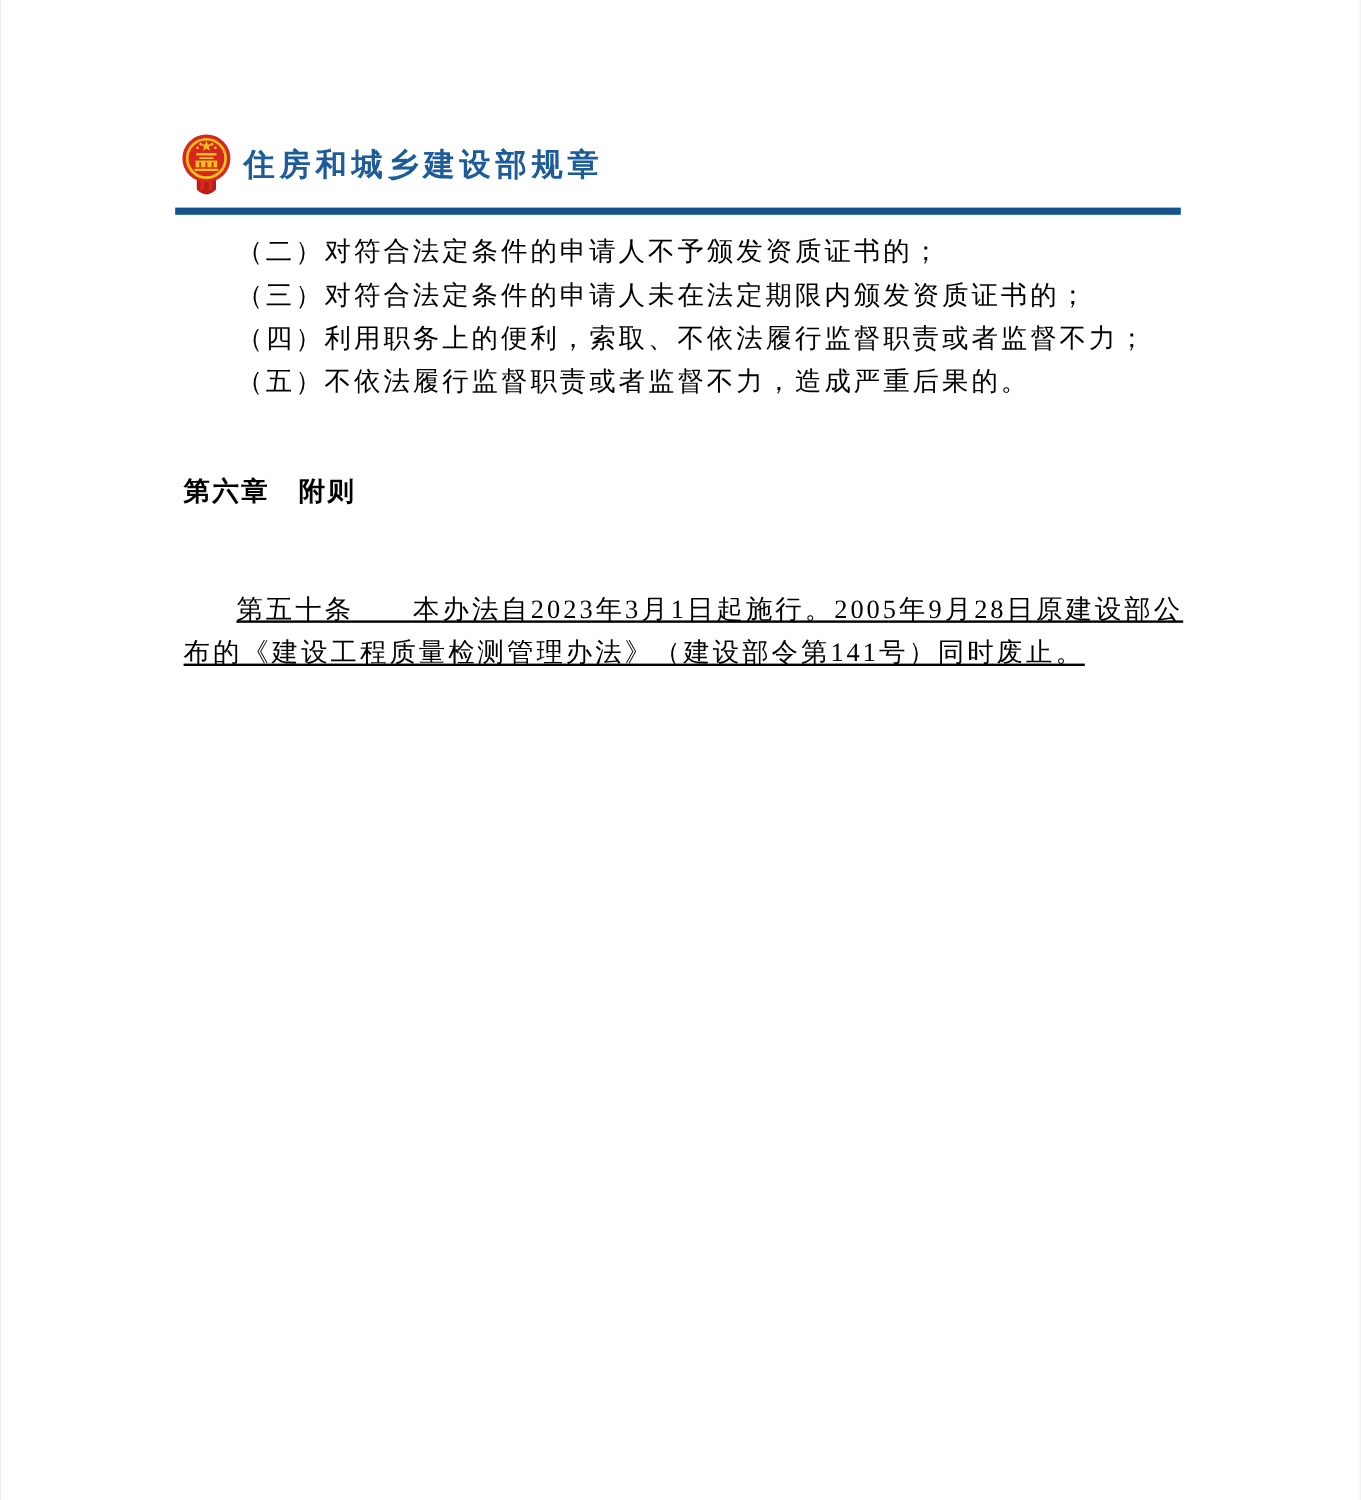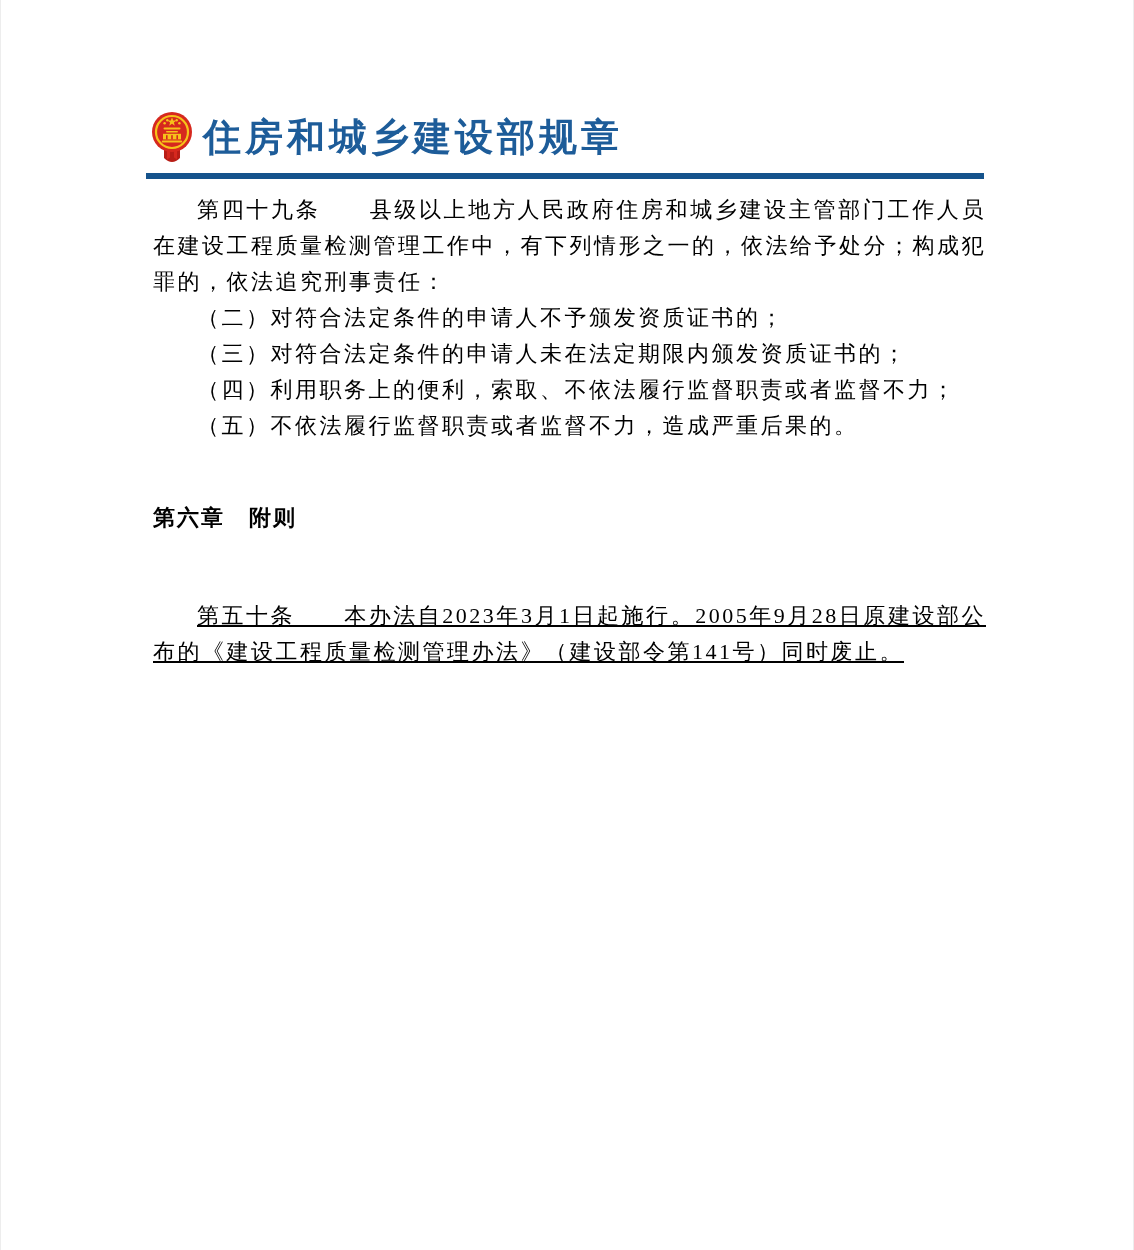--- a/index.html
+++ b/index.html
@@ -15,21 +15,21 @@
     font-family:"Liberation Serif","DejaVu Serif",serif;
     color:#000;
   }
   .doc-header{
     position:absolute;left:149px;top:110px;
     display:flex;align-items:center;gap:9px;
   }
   .emblem{width:44px;height:54px;flex:0 0 auto;}
   .doc-title{
     margin:0;
-    font-size:38px;
+    font-size:26px;
     font-weight:bold;
     letter-spacing:4px;
     color:#1d5c99;
     font-family:"Liberation Serif","DejaVu Serif",serif;
     white-space:nowrap;
   }
   .header-rule{
     position:absolute;left:145px;top:173px;
     width:838px;height:6px;
     background:#15538c;
@@ -85,21 +85,20 @@
       <rect x="21.2" y="25.2" width="1.6" height="4.2" fill="#d6281e"></rect>
       <rect x="26.4" y="25.2" width="1.6" height="4.2" fill="#d6281e"></rect>
       <rect x="11.8" y="30.6" width="20.4" height="1.8" rx="0.9" fill="#f6c21b"></rect>
     </svg>
     <h1 class="doc-title">住房和城乡建设部规章</h1>
   </div>
 
   <div class="header-rule"></div>
 
   <div class="content">
-    <p class="para">第四十九条　　县级以上地方人民政府住房和城乡建设主管部门工作人员在建设工程质量检测管理工作中，有下列情形之一的，依法给予处分；构成犯罪的，依法追究刑事责任：</p>
     <p class="para">（二）对符合法定条件的申请人不予颁发资质证书的；</p>
     <p class="para">（三）对符合法定条件的申请人未在法定期限内颁发资质证书的；</p>
     <p class="para">（四）利用职务上的便利，索取、不依法履行监督职责或者监督不力；</p>
     <p class="para">（五）不依法履行监督职责或者监督不力，造成严重后果的。</p>
     <p class="para chapter-heading">第六章　附则</p>
     <p class="para para-last">第五十条　　本办法自2023年3月1日起施行。2005年9月28日原建设部公布的《建设工程质量检测管理办法》（建设部令第141号）同时废止。</p>
   </div>
 
 </div>
 

